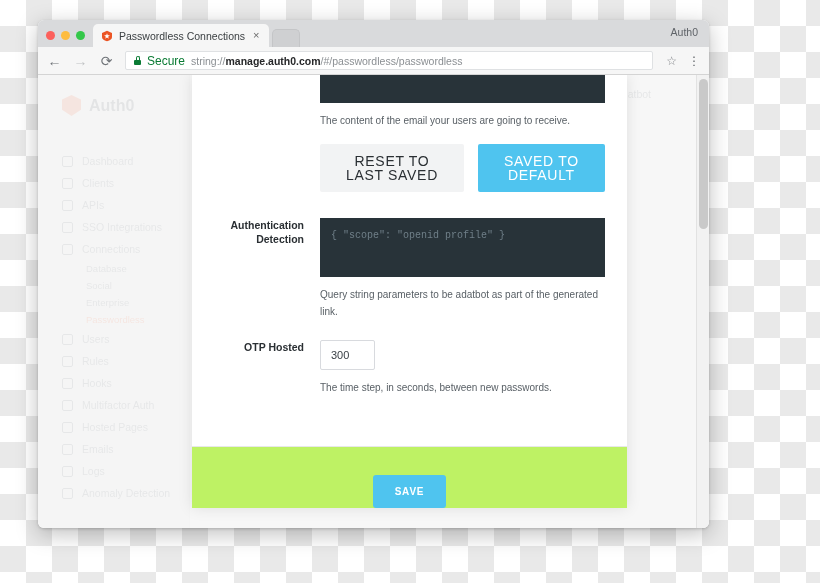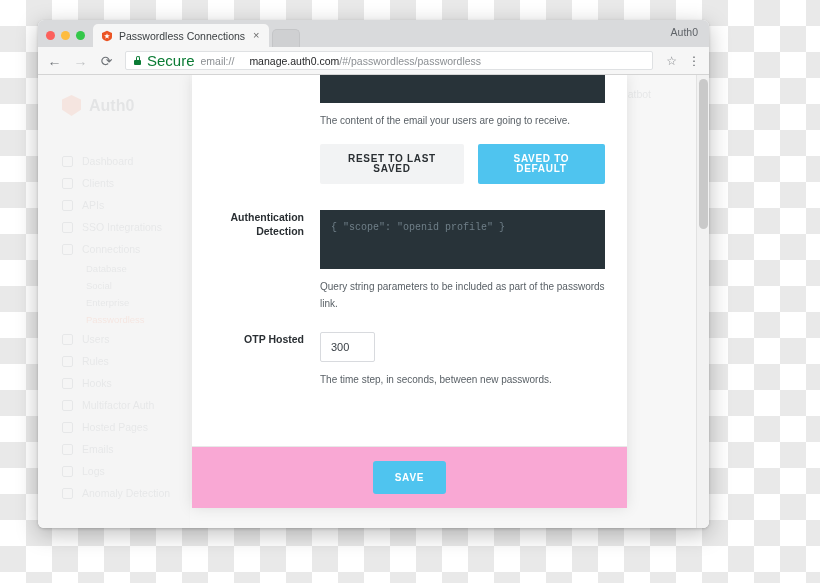--- a/index.html
+++ b/index.html
@@ -92,23 +92,23 @@
     background: #fff;
     border: 1px solid #dfe1e3;
     border-radius: 2px;
     display: flex; align-items: center;
     padding: 0 8px; gap: 6px;
     margin-right: 2px;
   }
   .lock { width: 7px; height: 9px; position: relative; flex: 0 0 auto; }
   .lock-body { position: absolute; bottom: 0; left: 0; width: 7px; height: 5px; background: #0a7b34; border-radius: 1px; }
   .lock-shackle { position: absolute; top: 0; left: 1.5px; width: 4px; height: 5px; border: 1.3px solid #0a7b34; border-bottom: none; border-radius: 2.5px 2.5px 0 0; }
-  .secure-txt { font-size: 15px; color: #0a7b34; }
+  .secure-txt { font-size: 12px; color: #0a7b34; }
   .url { font-size: 10.5px; color: #8b8f93; white-space: nowrap; }
-  .url b { color: #262729; font-weight: 400; padding-left: 15px; }
+  .url b { color: #262729; font-weight: 700; }
   .star { font-size: 12px; color: #85888c; }
   .kebab { font-size: 12px; color: #5f6368; letter-spacing: 0; line-height: 1; }
 
   
   .viewport {
     position: relative;
     height: 453px;
     background: #f7f7f7;
     overflow: hidden;
   }
@@ -193,43 +193,43 @@
   }
   .code-block.top-cut { height: 28px; padding-top: 0; padding-bottom: 0; }
   .code-block.params { height: 59px; }
 
   .helper {
     font-size: 10px; color: #596066; line-height: 17px;
     margin-top: 9px;
   }
   .btn-row { display: flex; gap: 14px; margin-top: 15px; }
   .btn {
-    font-size: 10px; font-weight: 700; letter-spacing: 0.7px;
+    font-size: 14px; font-weight: 400; letter-spacing: 0.7px;
     padding: 10px 15px; border: none; border-radius: 2px;
     cursor: pointer; line-height: 1;
   }
   .btn-secondary { background: #f2f3f4; color: #2a2f33; }
   .btn-primary { background: #4fc4ef; color: #ffffff; }
 
   .text-input {
     width: 55px; height: 30px;
     border: 1px solid #d8dade;
     border-radius: 2px;
     background: #fff;
     font-size: 11px; color: #3a4046;
     padding: 0 10px;
     font-family: "Liberation Sans", sans-serif;
   }
 
   .modal-footer {
     flex: 0 0 auto;
     border-top: 1px solid #e8e8e8;
-    background: #f9a8d4;
+    background: #bef264;
     height: 62px;
-    display: flex; align-items: center; justify-content: center;
+    display: flex; align-items: flex-end; justify-content: center;
   }
   .btn-save {
     background: #4fc4ef; color: #fff;
     font-size: 10px; font-weight: 700; letter-spacing: 0.8px;
     padding: 11px 22px; border: none; border-radius: 3px; cursor: pointer;
   }
 
   .mb-row { margin-bottom: 0; }
   .sp-26 { height: 26px; }
   .sp-20 { height: 20px; }
@@ -263,21 +263,21 @@
     <span class="nav-ico">←</span>
     <span class="nav-ico dim">→</span>
     <span class="nav-ico">⟳</span>
 
     <div class="omnibox">
       <span class="lock">
         <span class="lock-shackle"></span>
         <span class="lock-body"></span>
       </span>
       <span class="secure-txt">Secure</span>
-      <span class="url"><span>email://</span><b>manage.auth0.com</b><span>/#/passwordless/passwordless</span></span>
+      <span class="url"><span>string://</span><b>manage.auth0.com</b><span>/#/passwordless/passwordless</span></span>
     </div>
 
     <span class="star">☆</span>
     <span class="kebab">⋮</span>
   </div>
 
   <div class="viewport">
 
     <div class="bg-layer">
       <div class="bg-sidebar">
@@ -376,21 +376,21 @@
             </div>
           </div>
         </div>
 
         <div class="sp-26"></div>
 
         <div class="form-row">
           <div class="form-label">Authentication Detection</div>
           <div class="form-field">
             <div class="code-block params">{ "scope": "openid profile" }</div>
-            <div class="helper">Query string parameters to be included as part of the passwords link.</div>
+            <div class="helper">Query string parameters to be adatbot as part of the generated link.</div>
           </div>
         </div>
 
         <div class="sp-20"></div>
 
         <div class="form-row">
           <div class="form-label">OTP Hosted</div>
           <div class="form-field">
             <input class="text-input" type="text" value="300" style="">
             <div class="helper">The time step, in seconds, between new passwords.</div>

